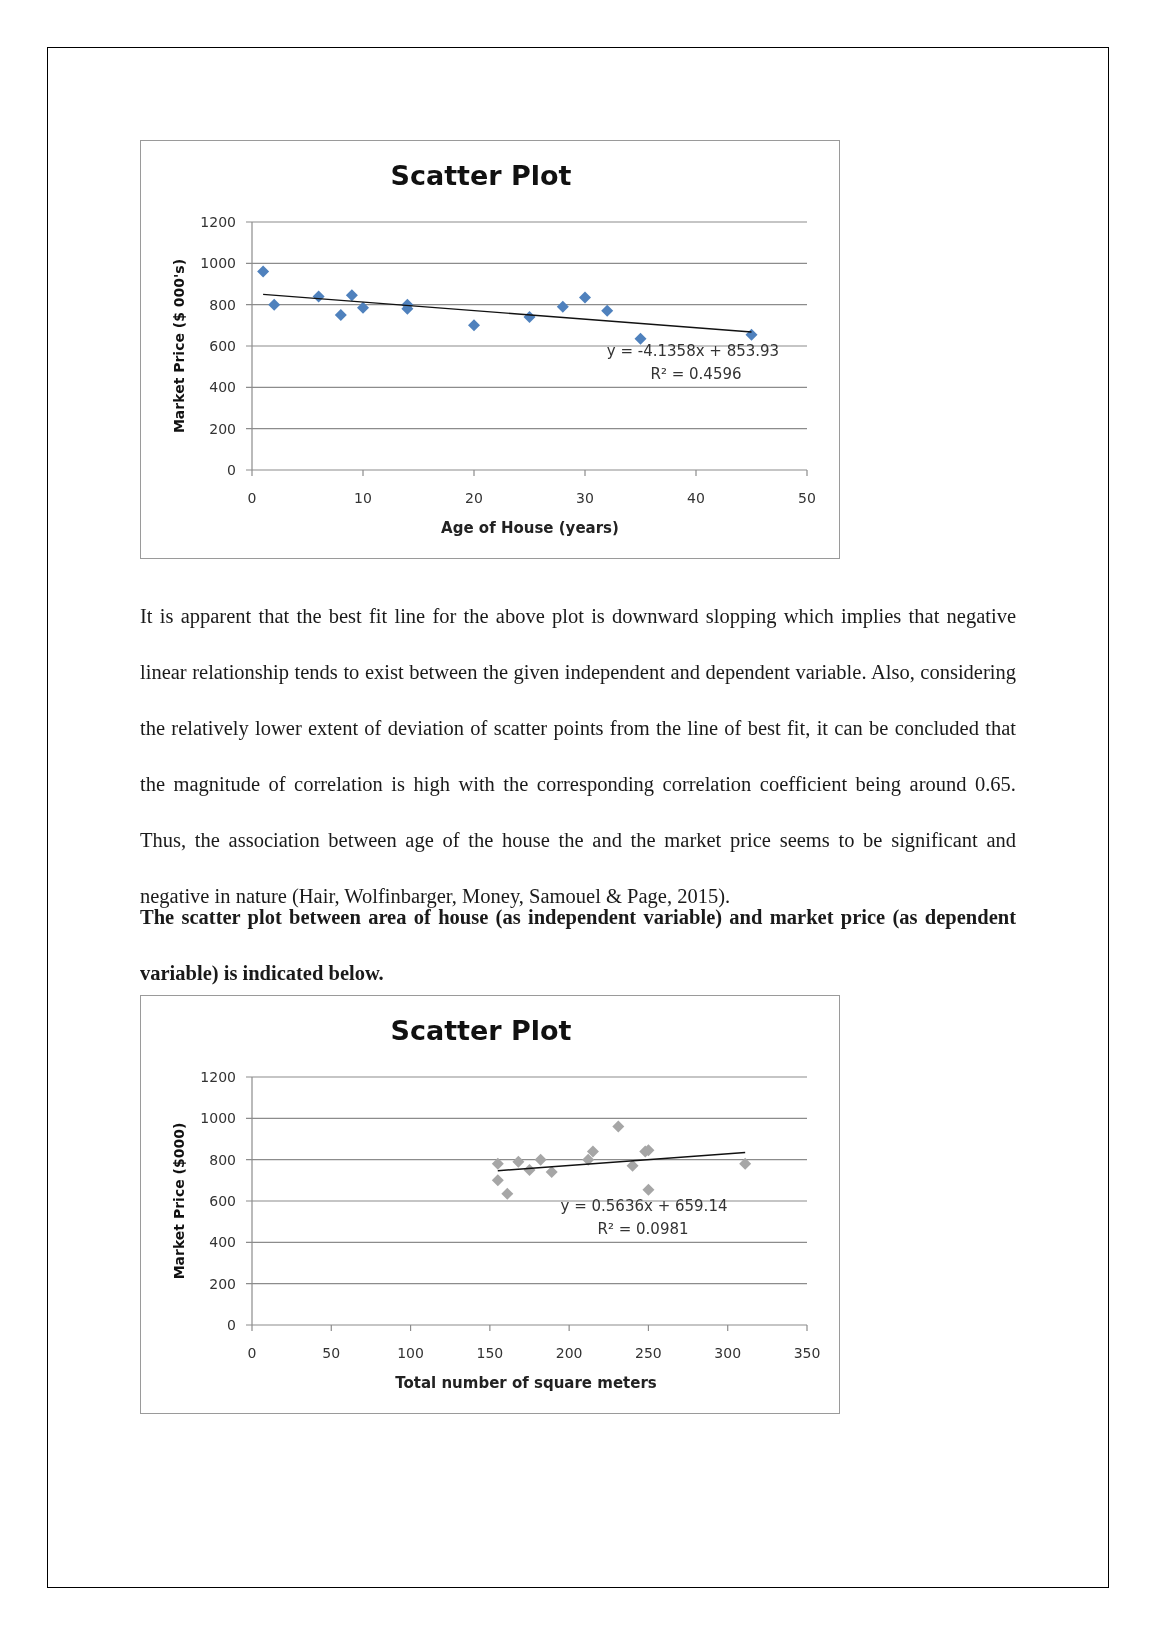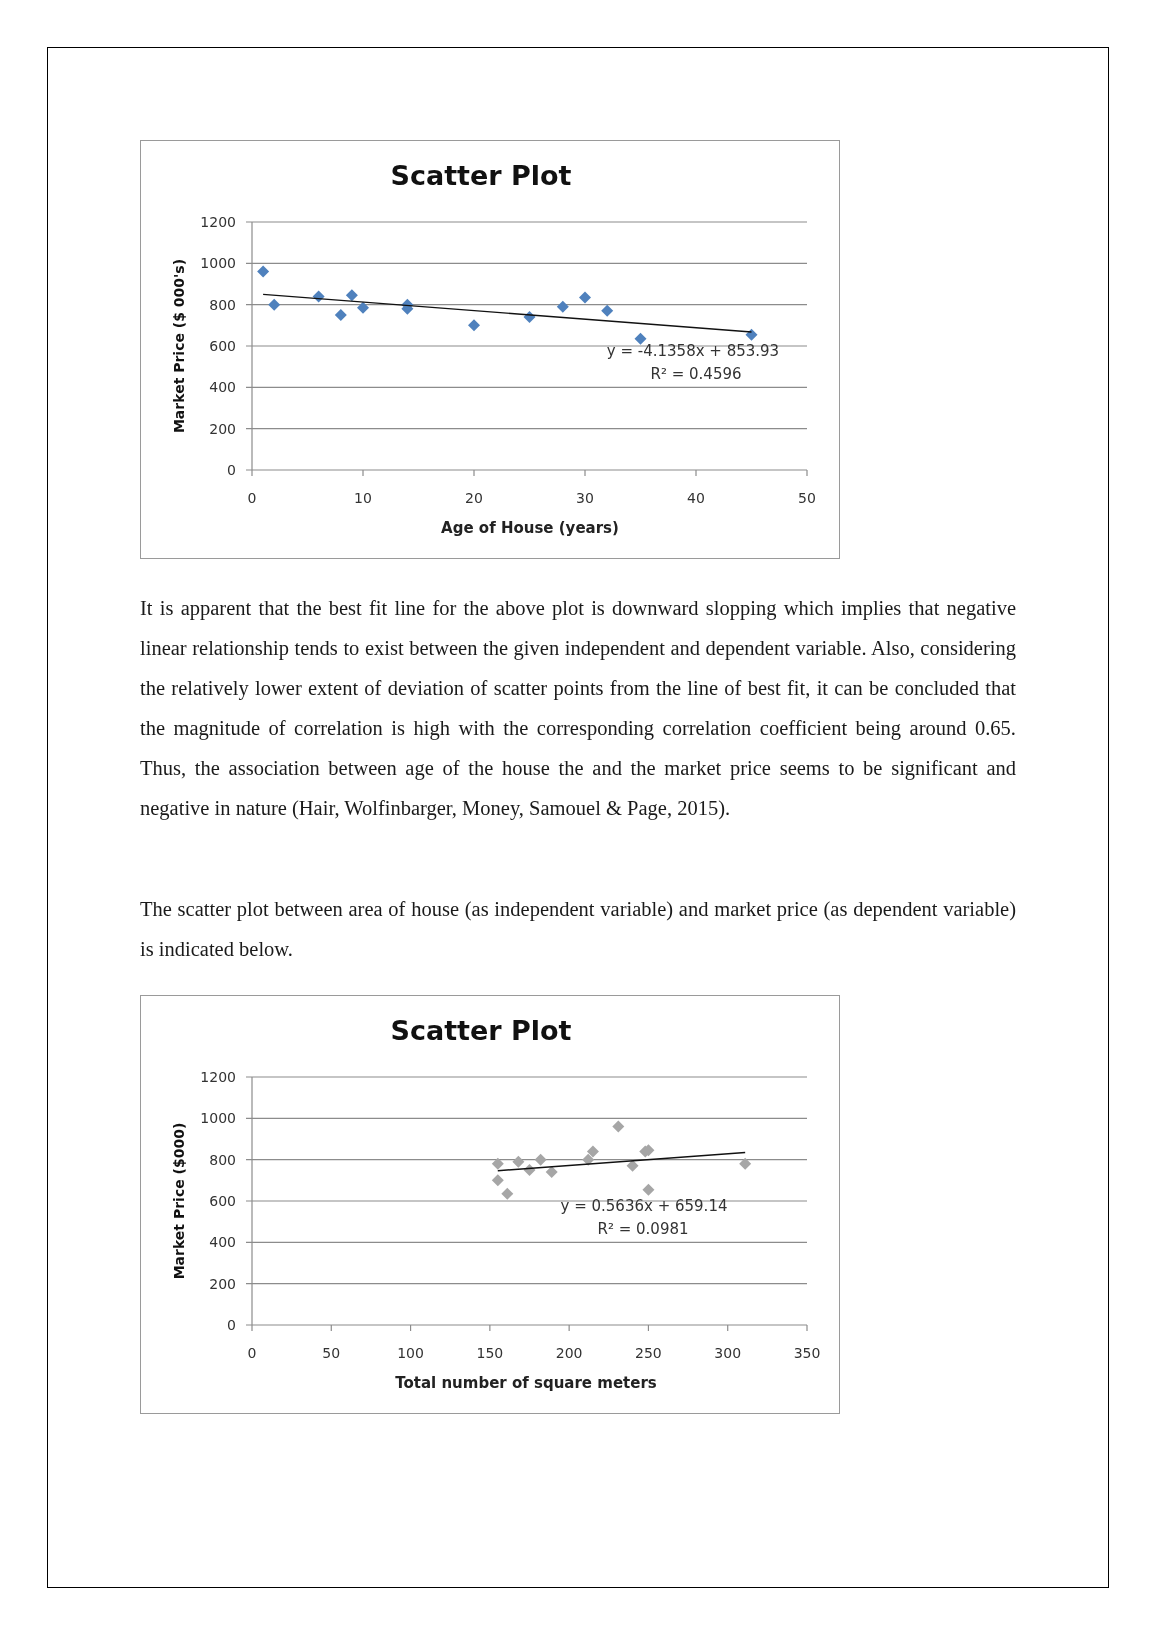--- a/index.html
+++ b/index.html
@@ -9,21 +9,21 @@
     border: 1.5px solid #000; box-sizing: border-box;
   }
   .chart-box {
     position: absolute; left: 140px; width: 700px; height: 419px;
     border: 1px solid #9a9a9a; box-sizing: border-box; background: #fff; padding-left: 40px;
   }
   .chart-box svg { position: absolute; left: 0; top: 0; }
   .chart-svg text { font-family: "DejaVu Sans", sans-serif; }
   .para {
     position: absolute; left: 140px; width: 876px;
-    font-family: "Liberation Serif", serif; font-size: 20.5px; line-height: 40px;
+    font-family: "Liberation Serif", serif; font-size: 20.5px; line-height: 56px;
     color: #1a1a1a; text-align: justify; margin: 0;
   }
 </style>
 </head>
 <body>
 
 <div class="page-border"></div>
 
 <div class="chart-box" style="top:140px;">
   <svg class="chart-svg" id="chart0" width="700" height="419">
@@ -80,21 +80,21 @@
       </g>
     <line class="trend" stroke="#111" stroke-width="1.4" x1="122.1" y1="153.37586533333334" x2="610.5" y2="190.98407333333333"></line>
     <text x="552" y="215" text-anchor="middle" font-size="15" fill="#333">y = -4.1358x + 853.93</text>
     <text x="555" y="238" text-anchor="middle" font-size="15" fill="#333">R² = 0.4596</text>
     <text x="389" y="392" text-anchor="middle" font-size="15" font-weight="bold" fill="#222">Age of House (years)</text>
     <text x="0" y="0" transform="translate(43,205) rotate(-90)" text-anchor="middle" font-size="14" font-weight="bold" fill="#111">Market Price ($ 000's)</text>
   </svg>
 </div>
 
 <p class="para" style="top:588px;">It is apparent that the best fit line for the above plot is downward slopping which implies that negative linear relationship tends to exist between the given independent and dependent variable. Also, considering the relatively lower extent of deviation of scatter points from the line of best fit, it can be concluded that the magnitude of correlation is high with the corresponding correlation coefficient being around 0.65. Thus, the association between age of the house the and the market price seems to be significant and negative in nature (Hair, Wolfinbarger, Money, Samouel &amp; Page, 2015).</p>
-<p class="para" style="top:889px;">The scatter plot between area of house (as independent variable) and market price (as dependent variable) is indicated below.</p>
+<p class="para" style="top:889px;font-weight:bold;">The scatter plot between area of house (as independent variable) and market price (as dependent variable) is indicated below.</p>
 
 <div class="chart-box" style="top:995px;">
   <svg class="chart-svg" id="chart1" width="700" height="419">
     <text x="340" y="44" text-anchor="middle" font-size="27" font-weight="bold" fill="#111">Scatter Plot</text>
     <g class="grid">
         <line x1="105" x2="666" y1="329" y2="329" stroke="#8c8c8c" stroke-width="1.2"></line>
         <line x1="105" x2="666" y1="287.6666666666667" y2="287.6666666666667" stroke="#8c8c8c" stroke-width="1.2"></line>
         <line x1="105" x2="666" y1="246.33333333333334" y2="246.33333333333334" stroke="#8c8c8c" stroke-width="1.2"></line>
         <line x1="105" x2="666" y1="205" y2="205" stroke="#8c8c8c" stroke-width="1.2"></line>
         <line x1="105" x2="666" y1="163.66666666666669" y2="163.66666666666669" stroke="#8c8c8c" stroke-width="1.2"></line>

